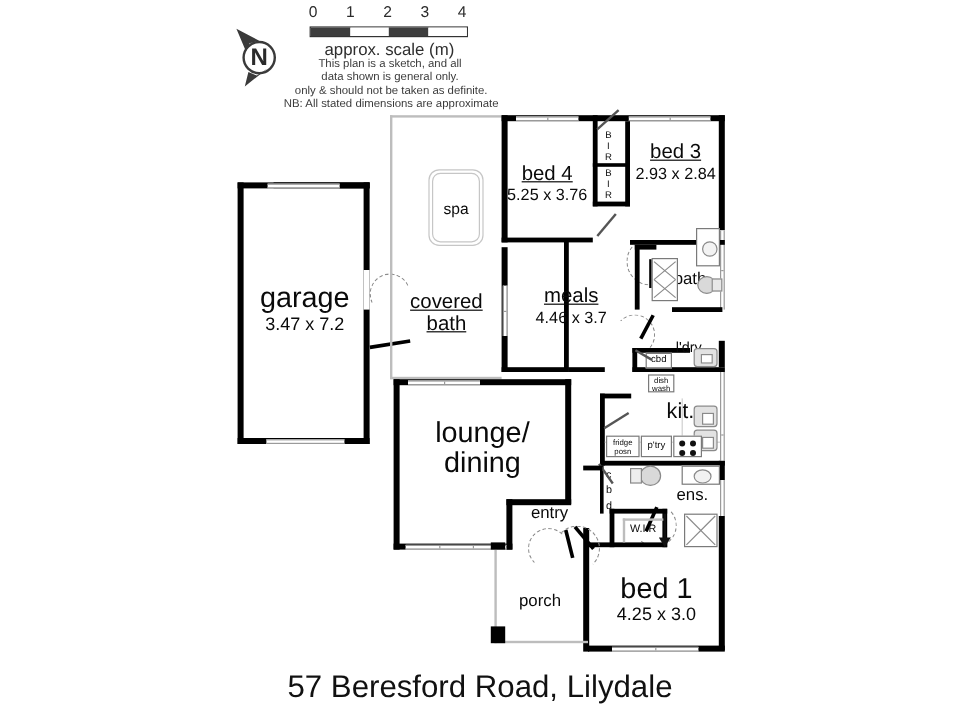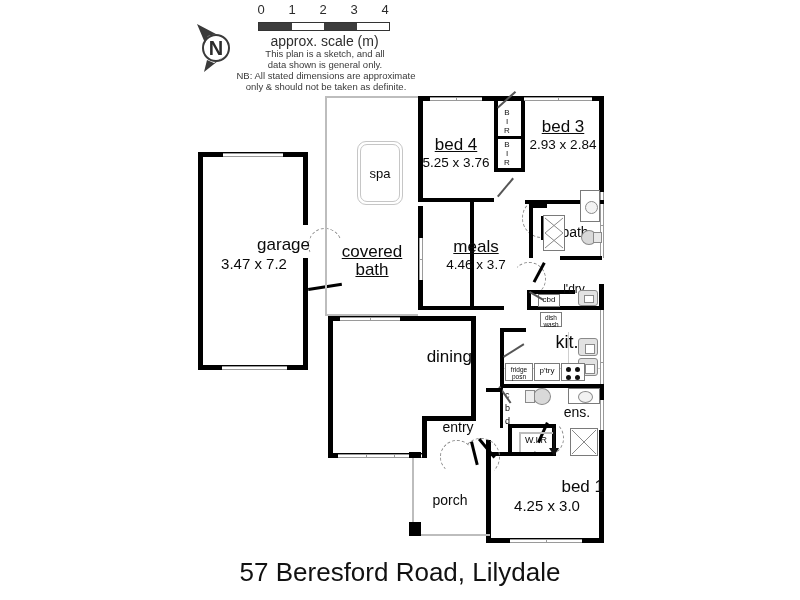--- a/index.html
+++ b/index.html
@@ -50,21 +50,21 @@
   .win-v{position:absolute;background:#fff;border-left:1px solid #9a9a9a;
      border-right:1px solid #9a9a9a;box-sizing:border-box;}
   .win-h .mull{position:absolute;top:0;bottom:0;width:1px;background:#9a9a9a;}
   .win-v .mull{position:absolute;left:0;right:0;height:1px;background:#9a9a9a;}
 
   
   .rl{position:absolute;text-align:center;color:#0a0a0a;line-height:1.05;}
   .rl .nm{display:block;}
   .rl .dim{display:block;}
 
-  .lbl-lg .nm{font-size:17px;text-align:right;}
+  .lbl-lg .nm{font-size:24px;}
   .lbl-lg .dim{font-size:15px;margin-top:2px;}
   .lbl-md .nm{font-size:17px;text-decoration:underline;}
   .lbl-md .dim{font-size:13.5px;margin-top:2px;}
   .lbl-sm{font-size:13px;}
   .lbl-xs{font-size:10px;}
   .lbl-tiny{font-size:6.5px;line-height:7px;}
 
   
   .vtext{position:absolute;font-size:8px;line-height:9px;text-align:center;color:#111;}
 
@@ -113,22 +113,22 @@
   </div>
 
   <div id="note1">
     <div>This plan is a sketch, and all</div>
     <div>data shown is general only.</div>
   </div>
 
   <div id="scale-caption">approx. scale (m)</div>
 
   <div id="note2">
+    <div>only &amp; should not be taken as definite.</div>
     <div>NB: All stated dimensions are approximate</div>
-    <div>only &amp; should not be taken as definite.</div>
   </div>
 </div>
 
 <div id="plan">
 
   <div class="w" style="left:198px;top:152px;width:110px;height:5px;"></div>
   <div class="w" style="left:228px;top:152px;width:80px;height:5px;"></div>
   <div class="w" style="left:198px;top:152px;width:5px;height:218px;"></div>
   <div class="w" style="left:303px;top:152px;width:5px;height:218px;"></div>
   <div class="w" style="left:198px;top:365px;width:110px;height:5px;"></div>
@@ -347,20 +347,21 @@
   </div>
   <div class="w" style="left:471px;top:316px;width:5px;height:104px;"></div>
   <div class="w" style="left:422px;top:416px;width:54px;height:5px;"></div>
   <div class="w" style="left:422px;top:416px;width:5px;height:42px;"></div>
   <div class="w" style="left:328px;top:453px;width:99px;height:5px;"></div>
   <div class="win-h" style="left:338px;top:453.5px;width:84px;height:4px;">
     <div class="mull" style="left:28px"></div>
     <div class="mull" style="left:56px"></div>
   </div>
   <div class="rl lbl-lg" style="left:332px;top:348px;width:140px;">
+    <span class="nm">lounge/</span>
     <span class="nm">dining</span>
   </div>
 
   <div class="rl lbl-sm" style="left:430px;top:420px;width:56px;font-size:14px;">entry</div>
   <div class="arc" style="left:440px;top:440px;width:34px;height:34px;border-color:transparent;border-top-color:#8d8d8d;border-left-color:#8d8d8d;"></div>
   <div class="w" style="left:470px;top:442px;width:3px;height:24px;transform:rotate(-14deg);transform-origin:0 0;"></div>
 
   <div class="gl" style="left:412px;top:458px;width:1.5px;height:78px;"></div>
   <div class="gl" style="left:412px;top:534px;width:78px;height:1.5px;"></div>
   <div class="w" style="left:409px;top:522px;width:12px;height:14px;"></div>

